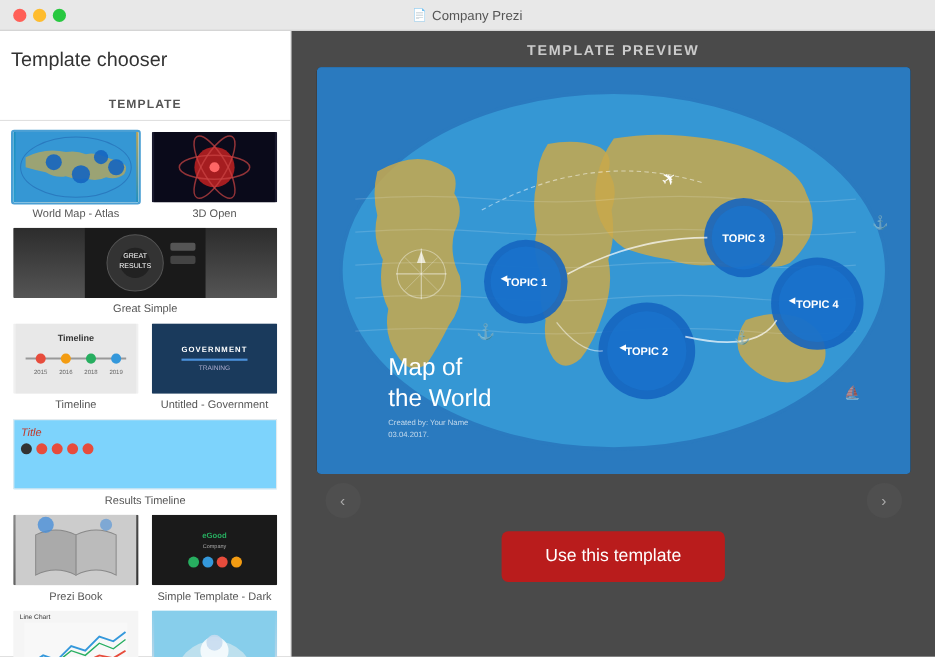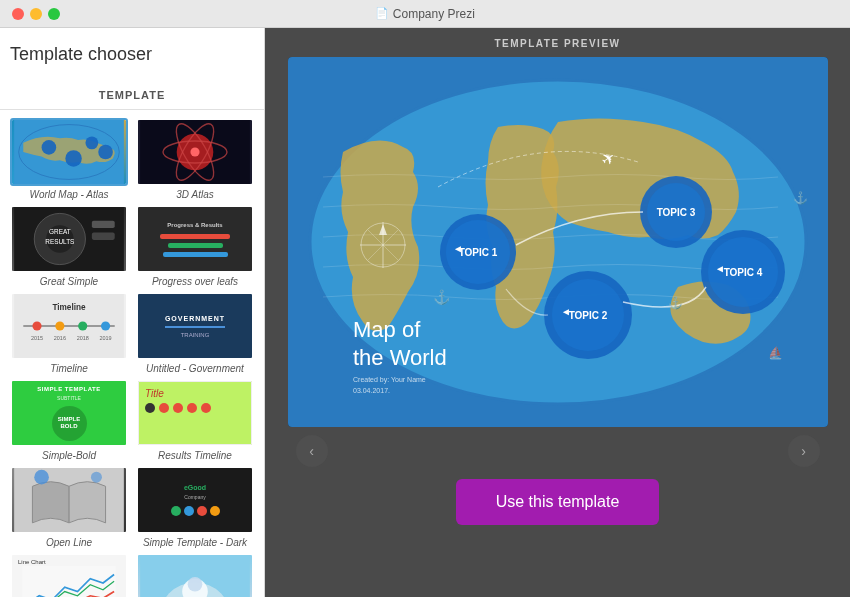--- a/index.html
+++ b/index.html
@@ -109,21 +109,20 @@
       overflow: hidden;
       border: 2px solid transparent;
       position: relative;
     }
     .template-name {
       font-size: 10px;
       color: #555;
       text-align: center;
       margin-top: 3px;
       line-height: 1.2;
-      font-style: italic;
     }
 
     
     .thumb-world-map {
       background: linear-gradient(135deg, #1a8fc1 0%, #2a9dd1 40%, #d4a843 60%, #1a8fc1 100%);
       display: flex;
       align-items: center;
       justify-content: center;
       color: white;
       font-size: 8px;
@@ -137,21 +136,21 @@
     }
     .thumb-great-results {
       background: linear-gradient(180deg, #2c2c2c 0%, #555 100%);
       display: flex;
       align-items: center;
       justify-content: center;
       color: white;
       font-size: 7px;
     }
     .thumb-simple-timeline {
-      background: #bef264;
+      background: #7dd3fc;
       border: 1px solid #eee;
       display: flex;
       flex-direction: column;
       align-items: flex-start;
       padding: 6px;
     }
     .st-title {
       font-size: 10px;
       font-style: italic;
       color: #c0392b;
@@ -173,21 +172,21 @@
       background: #4a4a4a;
       display: flex;
       flex-direction: column;
       align-items: center;
     }
     .preview-header {
       width: 100%;
       padding: 10px 0 8px;
       text-align: center;
       color: #ccc;
-      font-size: 10px;
+      font-size: 13px;
       font-weight: 600;
       letter-spacing: 1.5px;
     }
     .preview-area {
       position: relative;
       width: 540px;
       height: 370px;
       background: #222;
       border-radius: 4px;
       overflow: hidden;
@@ -210,21 +209,21 @@
       display: flex;
       align-items: center;
       justify-content: center;
       cursor: pointer;
       color: #aaa;
       font-size: 14px;
     }
 
     
     .use-template-btn {
-      background: #a21caf;
+      background: #b91c1c;
       color: white;
       border: none;
       padding: 14px 40px;
       font-size: 16px;
       border-radius: 6px;
       cursor: pointer;
       font-weight: 500;
     }
   </style>
 </head>
@@ -274,51 +273,40 @@
               <svg viewBox="0 0 120 70" width="100%" height="100%">
                 <rect width="120" height="70" fill="#0a0a1a"></rect>
                 <ellipse cx="60" cy="35" rx="20" ry="20" fill="#cc2222" opacity="0.8"></ellipse>
                 <ellipse cx="60" cy="35" rx="35" ry="12" fill="none" stroke="#cc4444" stroke-width="1.5" opacity="0.7"></ellipse>
                 <ellipse cx="60" cy="35" rx="35" ry="12" fill="none" stroke="#cc4444" stroke-width="1.5" opacity="0.7" transform="rotate(60 60 35)"></ellipse>
                 <ellipse cx="60" cy="35" rx="35" ry="12" fill="none" stroke="#cc4444" stroke-width="1.5" opacity="0.7" transform="rotate(120 60 35)"></ellipse>
                 <circle cx="60" cy="35" r="5" fill="#ff6666"></circle>
               </svg>
             </div>
           </div>
-          <div class="template-name">3D Atlas</div>
+          <div class="template-name">3D Open</div>
         </div>
       </div>
 
       <div class="template-row">
         <div class="template-item">
           <div class="template-thumb">
             <div class="thumb-great-results" style="width:100%;height:100%;">
               <svg viewBox="0 0 120 70" width="100%" height="100%">
                 <rect width="120" height="70" fill="#1a1a1a"></rect>
                 <circle cx="50" cy="35" r="28" fill="#333" stroke="#555" stroke-width="1"></circle>
                 <circle cx="50" cy="35" r="15" fill="#222"></circle>
                 <text x="50" y="30" fill="white" font-size="7" text-anchor="middle">GREAT</text>
                 <text x="50" y="40" fill="white" font-size="7" text-anchor="middle">RESULTS</text>
                 <rect x="85" y="15" width="25" height="8" fill="#555" rx="2"></rect>
                 <rect x="85" y="28" width="25" height="8" fill="#444" rx="2"></rect>
               </svg>
             </div>
           </div>
           <div class="template-name">Great Simple</div>
-        </div>
-        <div class="template-item">
-          <div class="template-thumb">
-            <div style="width:100%;height:100%;background:#2a2a2a;display:flex;flex-direction:column;align-items:center;justify-content:center;gap:4px;">
-              <div style="font-size:6px;color:#ccc;font-weight:bold;margin-bottom:2px;">Progress &amp; Results</div>
-              <div style="width:70px;height:5px;background:#e74c3c;border-radius:2px;"></div>
-              <div style="width:55px;height:5px;background:#27ae60;border-radius:2px;"></div>
-              <div style="width:65px;height:5px;background:#3498db;border-radius:2px;"></div>
-            </div>
-          </div>
-          <div class="template-name">Progress over leafs</div>
         </div>
       </div>
 
       <div class="template-row">
         <div class="template-item">
           <div class="template-thumb">
             <div style="width:100%;height:100%;background:#f0f0f0;display:flex;align-items:center;justify-content:center;">
               <svg viewBox="0 0 120 70" width="100%" height="100%">
                 <rect width="120" height="70" fill="#e8e8e8"></rect>
                 <text x="60" y="18" fill="#333" font-size="9" font-weight="bold" text-anchor="middle">Timeline</text>
@@ -344,32 +332,20 @@
               <div style="color:#aac;font-size:6px;text-align:center;">TRAINING</div>
             </div>
           </div>
           <div class="template-name">Untitled - Government</div>
         </div>
       </div>
 
       <div class="template-row">
         <div class="template-item">
           <div class="template-thumb">
-            <div style="width:100%;height:100%;background:#2ecc40;display:flex;flex-direction:column;align-items:center;justify-content:center;gap:3px;">
-              <div style="color:white;font-size:6px;font-weight:bold;text-align:center;letter-spacing:0.5px;">SIMPLE TEMPLATE</div>
-              <div style="color:rgba(255,255,255,0.8);font-size:5px;">SUBTITLE</div>
-              <div style="width:35px;height:35px;border-radius:50%;background:rgba(0,0,0,0.2);display:flex;align-items:center;justify-content:center;margin-top:2px;">
-                <span style="color:white;font-size:6px;font-weight:bold;text-align:center;line-height:1.1;">SIMPLE<br>BOLD</span>
-              </div>
-            </div>
-          </div>
-          <div class="template-name">Simple-Bold</div>
-        </div>
-        <div class="template-item">
-          <div class="template-thumb">
             <div class="thumb-simple-timeline" style="width:100%;height:100%;">
               <div class="st-title">Title</div>
               <div class="st-dots">
                 <div class="st-dot" style="background:#333;"></div>
                 <div class="st-dot" style="background:#e74c3c;"></div>
                 <div class="st-dot" style="background:#e74c3c;"></div>
                 <div class="st-dot" style="background:#e74c3c;"></div>
                 <div class="st-dot" style="background:#e74c3c;"></div>
               </div>
             </div>
@@ -385,21 +361,21 @@
               <svg viewBox="0 0 120 70" width="100%" height="100%">
                 <rect width="120" height="70" fill="#ccc"></rect>
                 <path d="M20,20 Q40,10 60,20 L60,60 Q40,50 20,60 Z" fill="#aaa" stroke="#888" stroke-width="1"></path>
                 <path d="M100,20 Q80,10 60,20 L60,60 Q80,50 100,60 Z" fill="#bbb" stroke="#888" stroke-width="1"></path>
                 <line x1="60" y1="20" x2="60" y2="60" stroke="#999" stroke-width="1.5"></line>
                 <circle cx="30" cy="10" r="8" fill="#4a90d9" opacity="0.8"></circle>
                 <circle cx="90" cy="10" r="6" fill="#4a90d9" opacity="0.6"></circle>
               </svg>
             </div>
           </div>
-          <div class="template-name">Open Line</div>
+          <div class="template-name">Prezi Book</div>
         </div>
         <div class="template-item">
           <div class="template-thumb">
             <div style="width:100%;height:100%;background:#1a1a1a;display:flex;flex-direction:column;align-items:center;justify-content:center;gap:3px;padding:4px;">
               <div style="color:#27ae60;font-size:7px;font-weight:bold;">eGood</div>
               <div style="color:#aaa;font-size:5px;">Company</div>
               <div style="display:flex;gap:3px;margin-top:3px;">
                 <div style="width:10px;height:10px;border-radius:50%;background:#27ae60;"></div>
                 <div style="width:10px;height:10px;border-radius:50%;background:#3498db;"></div>
                 <div style="width:10px;height:10px;border-radius:50%;background:#e74c3c;"></div>

